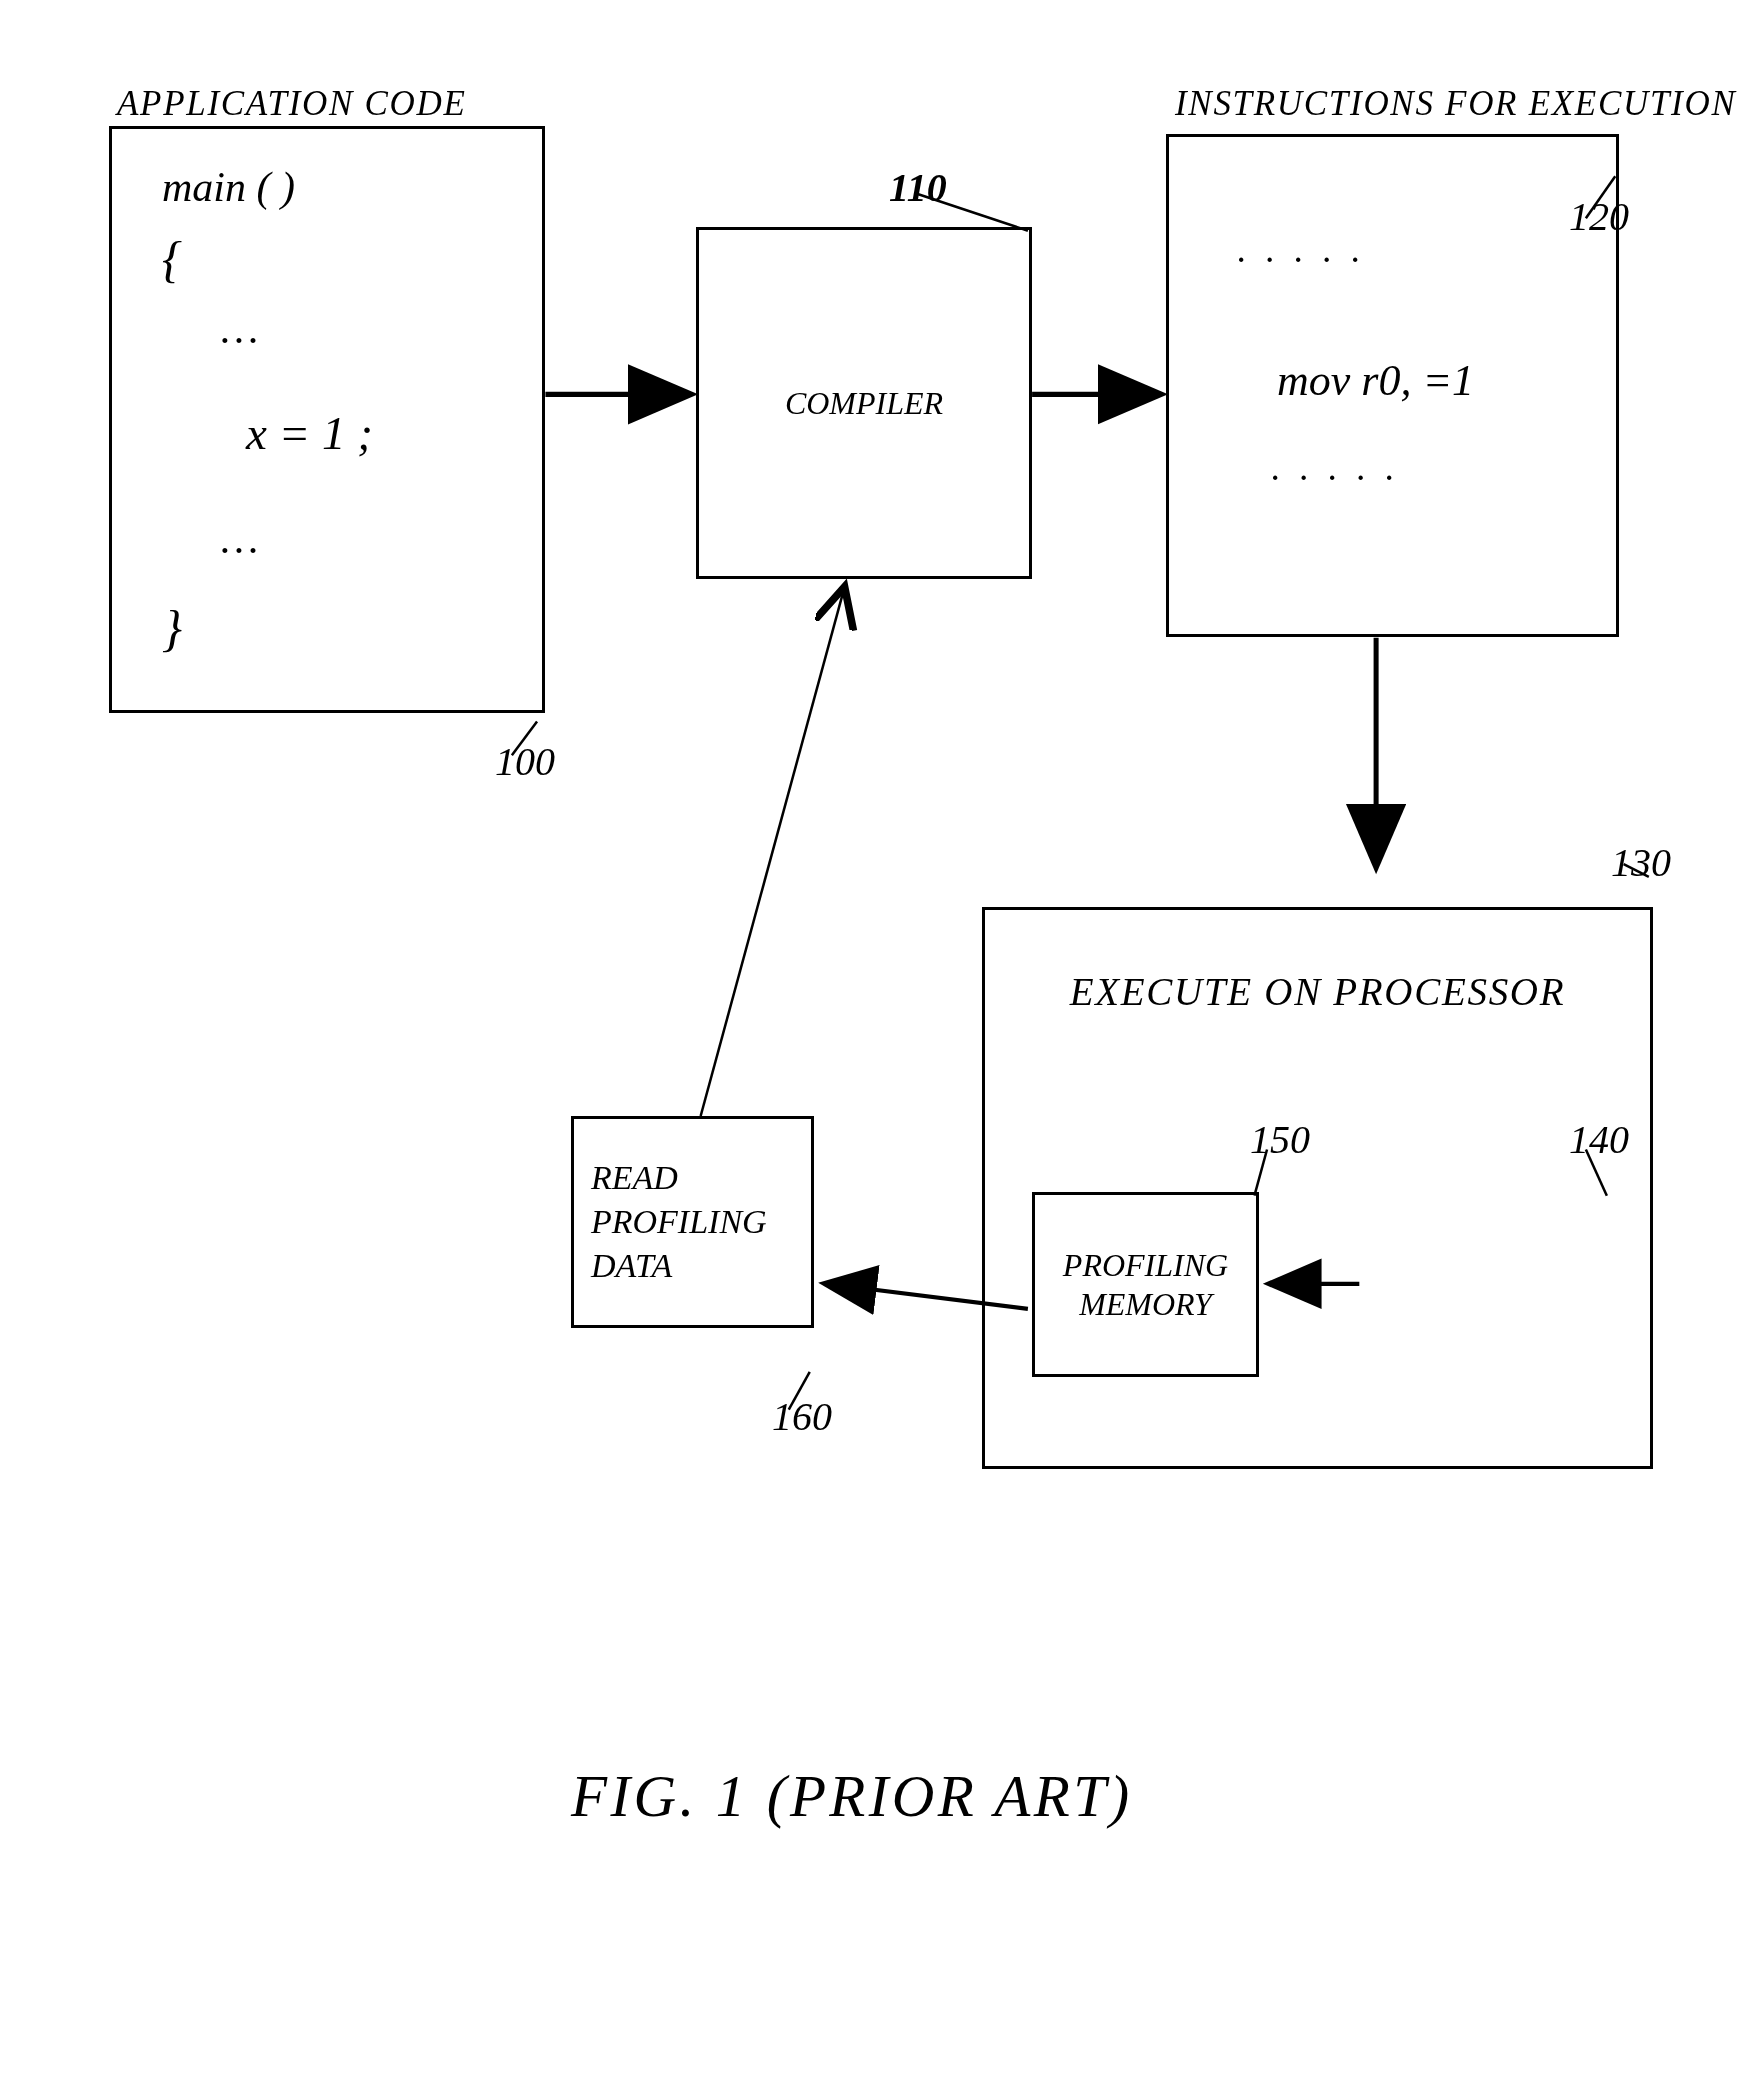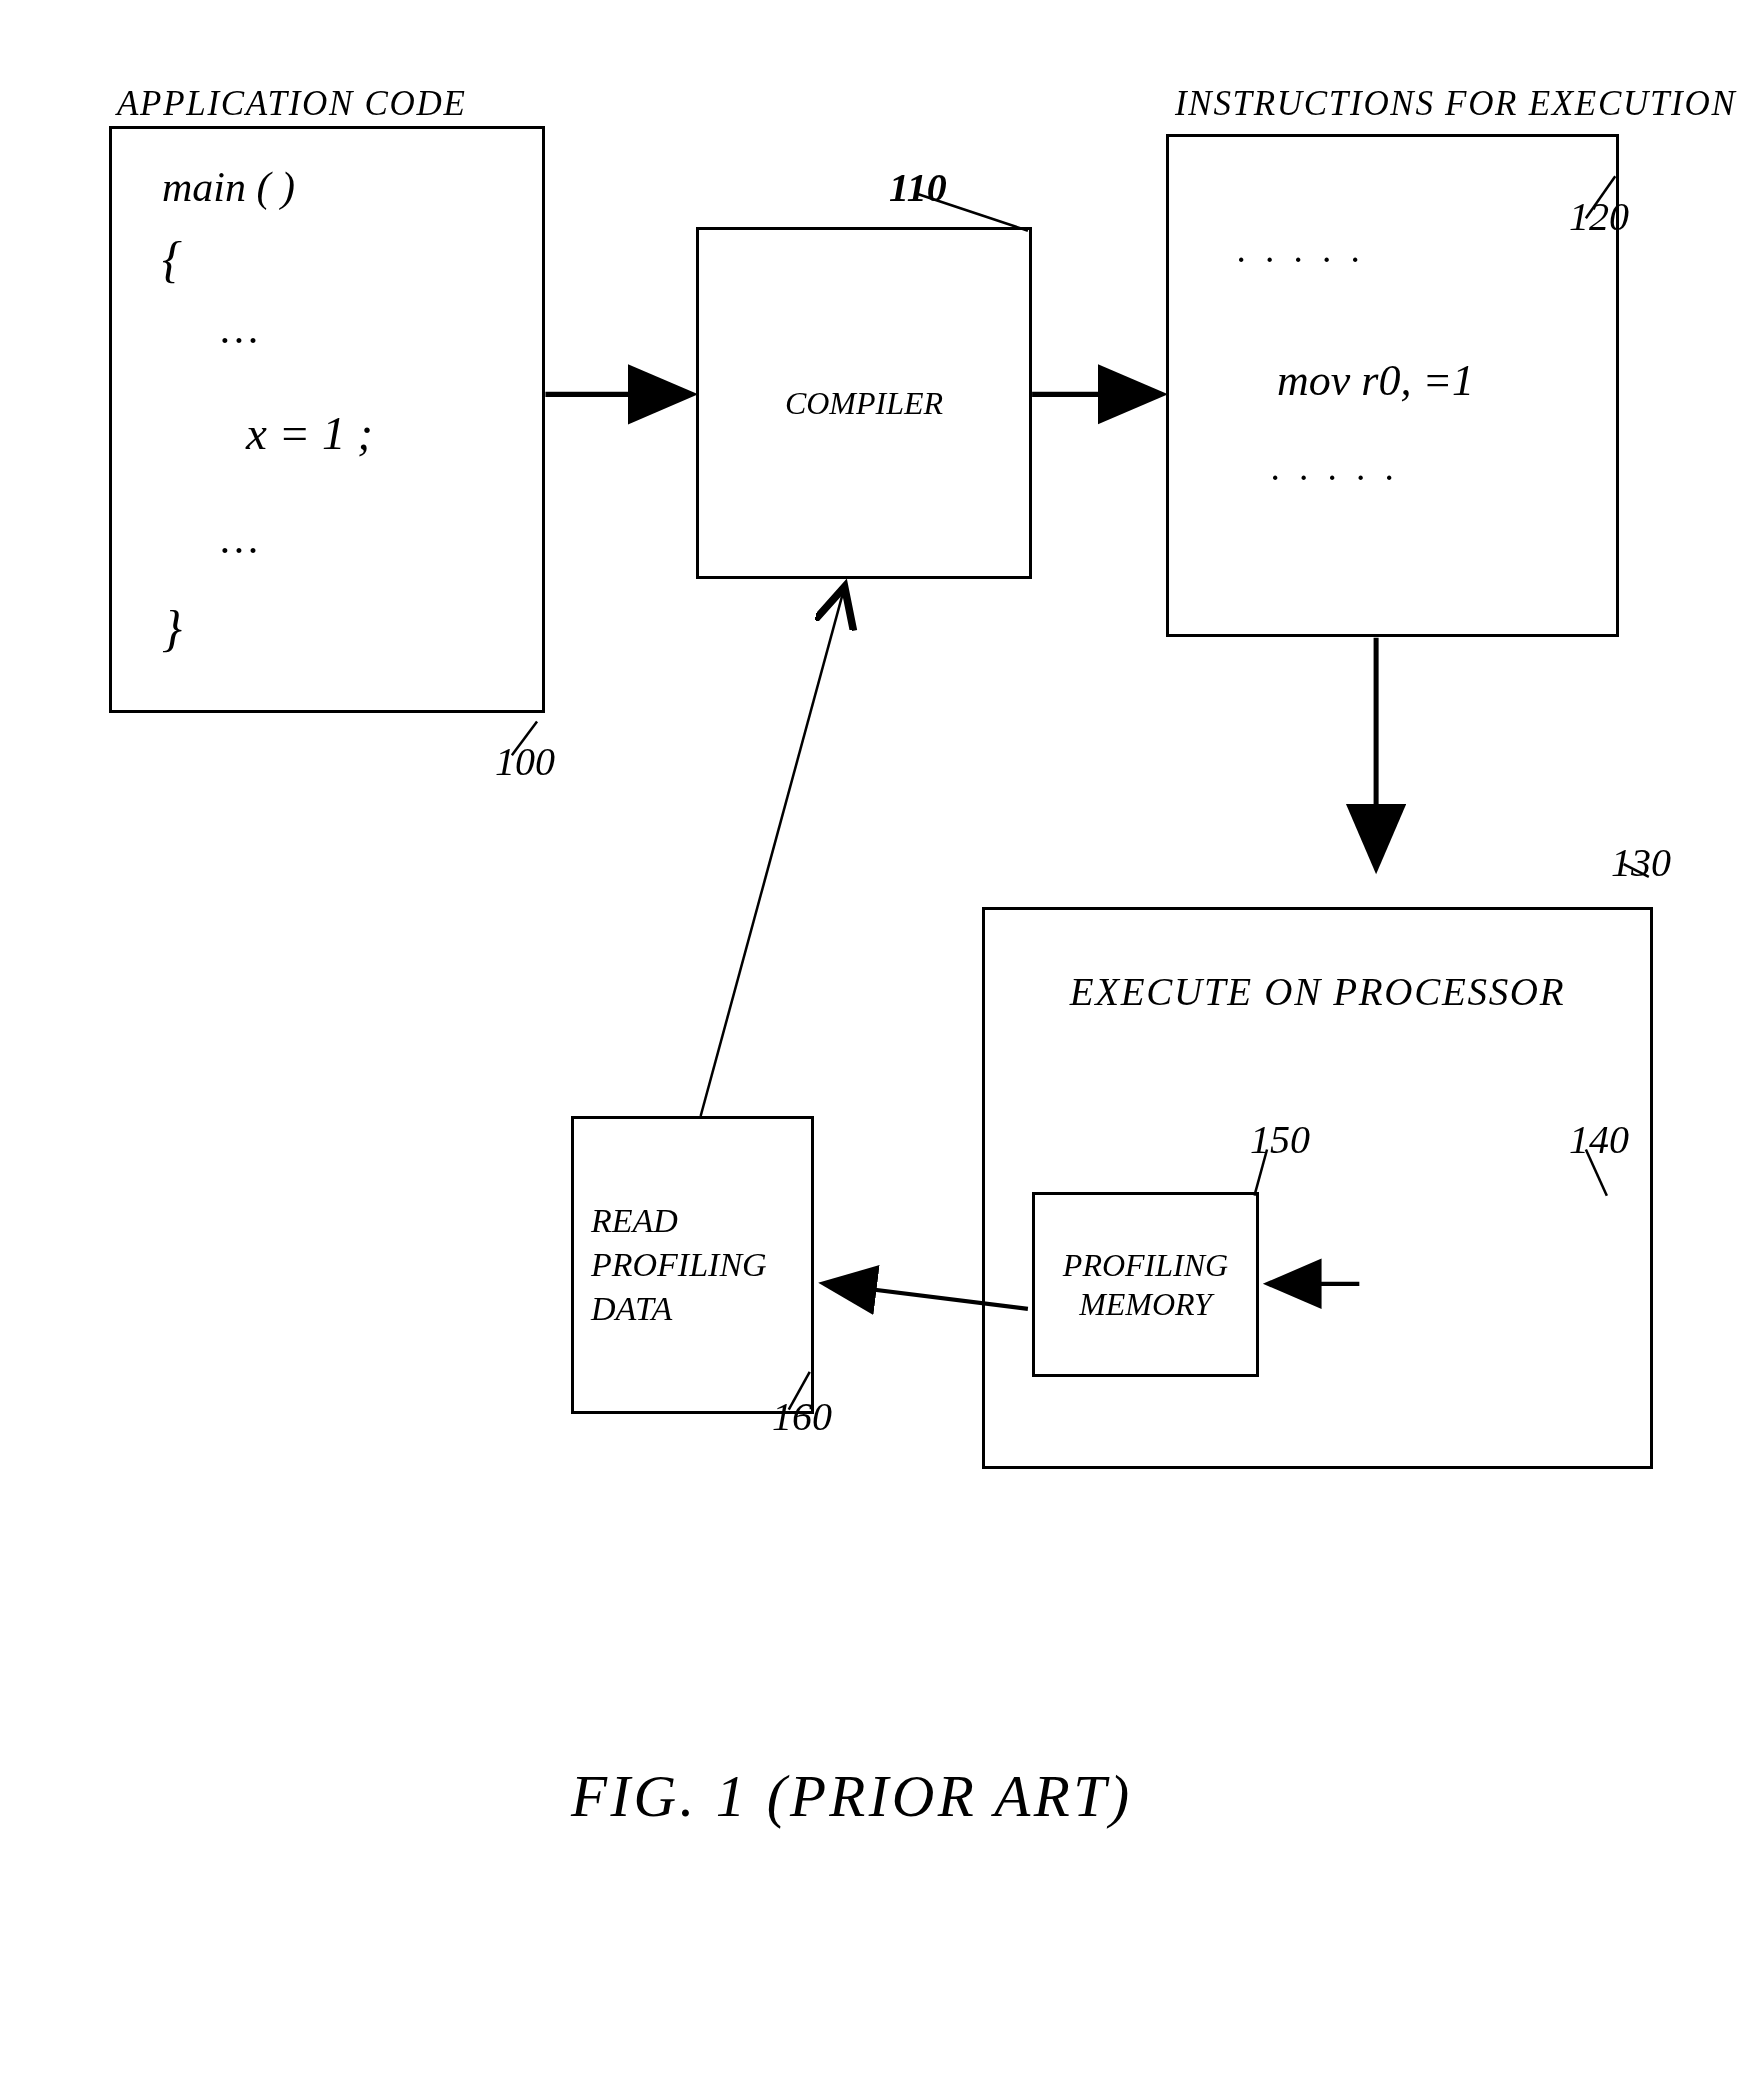--- a/index.html
+++ b/index.html
@@ -96,21 +96,21 @@
   </div>
   <div class="ref" style="left:1611px; top:839px;">130</div>
 
   <div class="box center" style="left:1032px; top:1192px; width:227px; height:185px; font-size:32px; font-style:italic; line-height:1.2; padding:8.4px;">
     <span>PROFILING MEMORY</span>
   </div>
   <div class="ref" style="left:1250px; top:1116px;">150</div>
 
   <div class="ref" style="left:1569px; top:1116px;">140</div>
 
-  <div class="box" style="left:571px; top:1116px; width:243px; height:298px; font-size:34px; font-style:italic; line-height:1.3; padding:25px 17px; text-align:left; display:flex; align-items:center;">
+  <div class="box" style="left:571px; top:1116px; width:243px; height:212px; font-size:34px; font-style:italic; line-height:1.3; padding:25px 17px; text-align:left; display:flex; align-items:center;">
     <span>READ PROFILING DATA</span>
   </div>
   <div class="ref" style="left:772px; top:1393px;">160</div>
 
   <div class="figcap" style="left:571px; top:1762px;">FIG. 1  (PRIOR ART)</div>
 
   <svg class="arrows" viewBox="0 0 2082 2498" width="1747" height="2096">
     <defs>
       <marker id="ah" markerWidth="16" markerHeight="16" refX="12" refY="6" orient="auto">
         <path d="M0,0 L14,6 L0,12 Z" fill="#000"></path>

